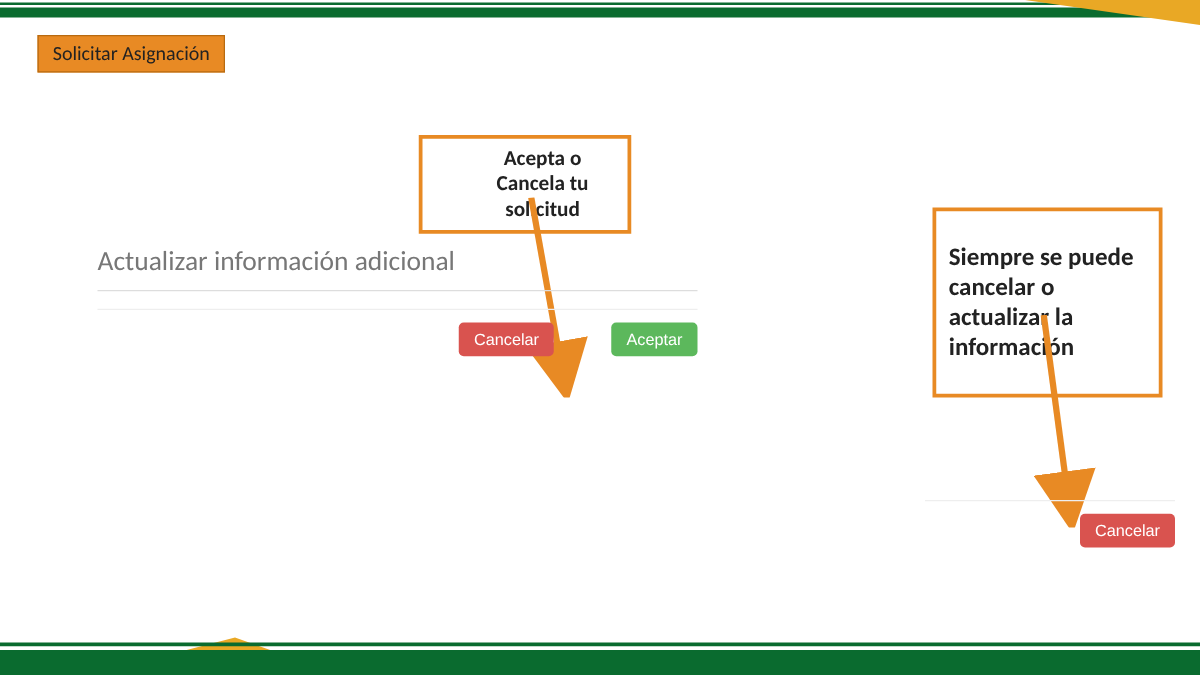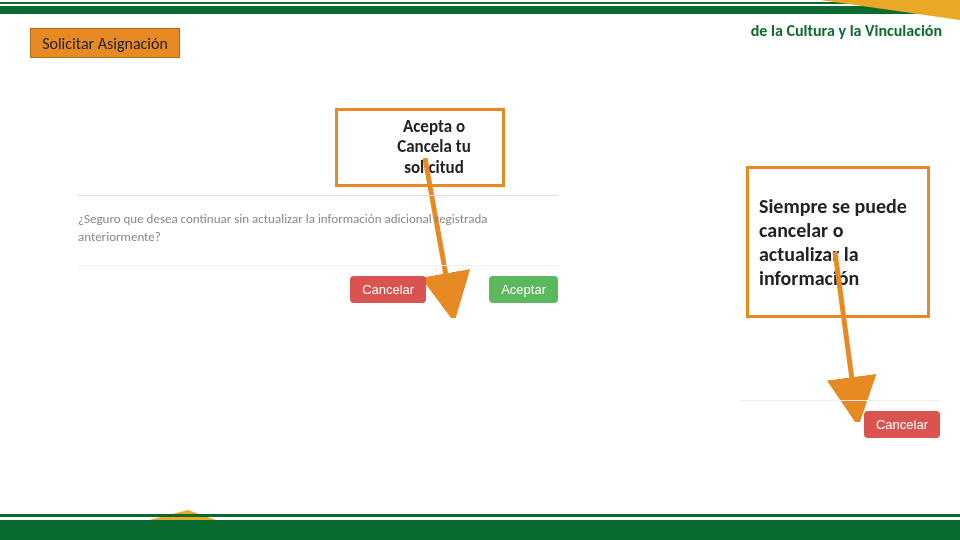--- a/index.html
+++ b/index.html
@@ -135,21 +135,21 @@
   .dialog .body {
     font-size: 13px;
     color: #888;
     line-height: 1.35;
     margin-bottom: 20px;
   }
   .dialog .actions,
   .mini-actions {
     display: flex;
     justify-content: flex-end;
-    gap: 19px;
+    gap: 2px;
     border-top: 1px solid #eee;
     padding-top: 10px;
   }
   .btn {
     padding: 6px 12px;
     border-radius: 4px;
     color: #fff;
     font-size: 13px;
     border: none;
     cursor: pointer;
@@ -171,21 +171,20 @@
 <div class="top-bar">
   <div class="green"></div>
   <div class="yellow-tri"></div>
 </div>
 
 <div class="page-title-box">
   <span>Solicitar Asignación</span>
 </div>
 
 <div class="dept">
-  <div>de la Cultura y la Vinculación</div>
 </div>
 
 <div class="callout callout-1">
   <span>Acepta o Cancela tu solicitud</span>
 </div>
 
 <svg class="arrow" style="top:158px; left:395px;" width="80" height="160">
   <defs>
     <marker id="ah1" markerWidth="10" markerHeight="10" refX="5" refY="5" orient="auto">
       <path d="M0,0 L10,5 L0,10 Z" fill="#e88a24"></path>
@@ -201,22 +200,22 @@
 <svg class="arrow" style="top:252px; left:800px;" width="80" height="170">
   <defs>
     <marker id="ah2" markerWidth="10" markerHeight="10" refX="5" refY="5" orient="auto">
       <path d="M0,0 L10,5 L0,10 Z" fill="#e88a24"></path>
     </marker>
   </defs>
   <line x1="35" y1="0" x2="55" y2="150" stroke="#e88a24" stroke-width="5" marker-end="url(#ah2)"></line>
 </svg>
 
 <div class="dialog">
+  <div class="title">Actualizar información adicional</div>
   <div class="divider"></div>
-  <div class="body">¿Seguro que desea continuar sin actualizar la información adicional registrada anteriormente?</div>
   <div class="actions">
     <button class="btn btn-red">Cancelar</button>
     <button class="btn btn-green">Aceptar</button>
   </div>
 </div>
 
 <div class="mini">
   <div class="mini-actions">
     <button class="btn btn-red">Cancelar</button>
   </div>

